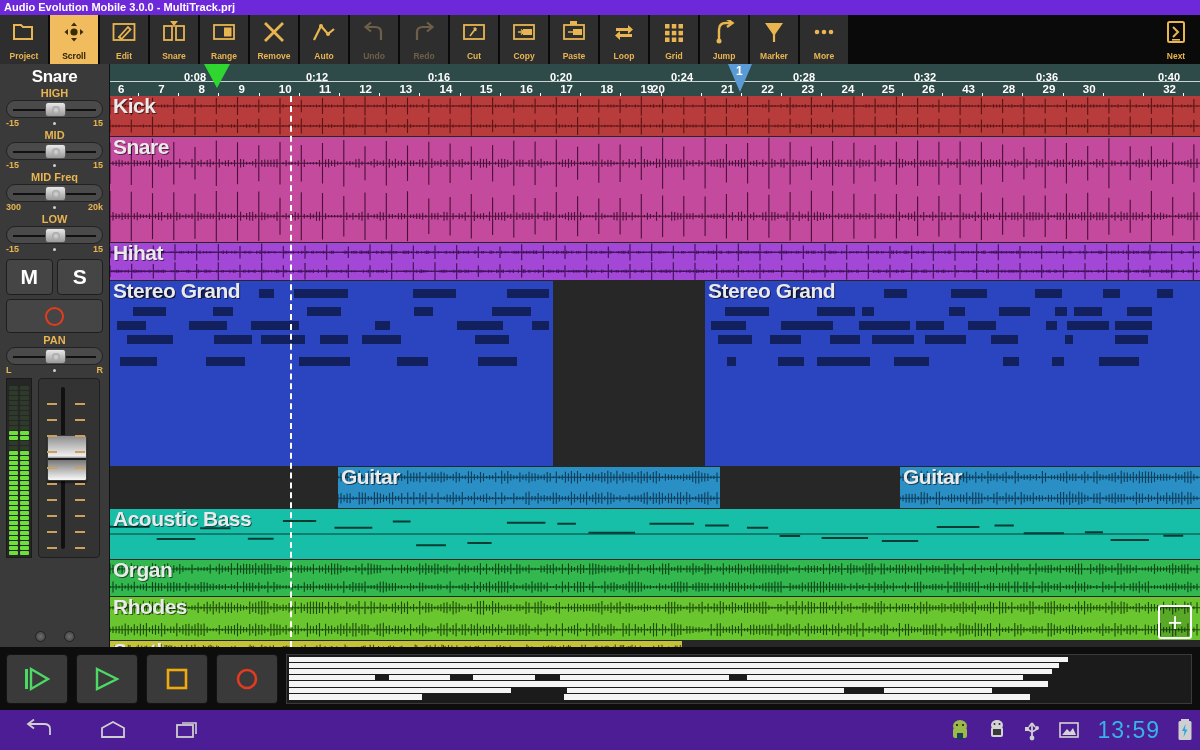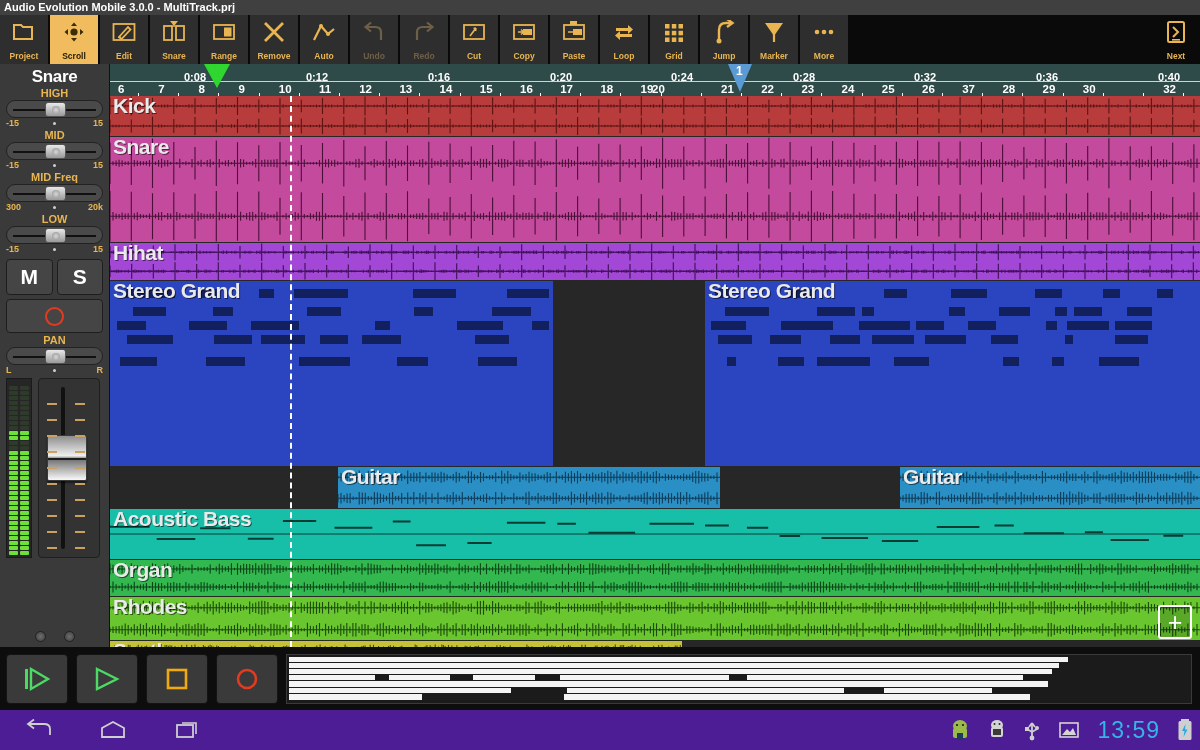--- a/index.html
+++ b/index.html
@@ -6,21 +6,21 @@
   html,body { background:#000; }
   body {
     width:1200px; height:750px; overflow:hidden;
     font-family:"Liberation Sans", sans-serif;
     position:relative; color:#fff;
   }
 
   
   #titlebar {
     position:absolute; left:0; top:0; width:1200px; height:15px;
-    background:#404040; color:#fff;
+    background:#6d28d9; color:#fff;
     font-size:11px; font-weight:bold; line-height:15px;
     padding-left:4px; letter-spacing:0px;
   }
 
   
   #toolbar {
     position:absolute; left:0; top:15px; width:1200px; height:49px;
     background:#0a0a0a;
     display:flex; align-items:stretch;
   }
@@ -655,21 +655,21 @@
         <div class="rb-lbl" style="left: 651.2px;">22</div>
         <div class="rb-tick" style="left: 671.2px;"></div>
         <div class="rb-lbl" style="left: 691.4px;">23</div>
         <div class="rb-tick" style="left: 711.4px;"></div>
         <div class="rb-lbl" style="left: 731.6px;">24</div>
         <div class="rb-tick" style="left: 751.6px;"></div>
         <div class="rb-lbl" style="left: 771.8px;">25</div>
         <div class="rb-tick" style="left: 791.8px;"></div>
         <div class="rb-lbl" style="left: 812px;">26</div>
         <div class="rb-tick" style="left: 832px;"></div>
-        <div class="rb-lbl" style="left: 852.2px;">37</div>
+        <div class="rb-lbl" style="left: 852.2px;">43</div>
         <div class="rb-tick" style="left: 872.2px;"></div>
         <div class="rb-lbl" style="left: 892.4px;">28</div>
         <div class="rb-tick" style="left: 912.4px;"></div>
         <div class="rb-lbl" style="left: 932.6px;">29</div>
         <div class="rb-tick" style="left: 952.6px;"></div>
         <div class="rb-lbl" style="left: 972.8px;">30</div>
         <div class="rb-tick" style="left: 992.8px;"></div>
         <div class="rb-lbl" style="left: 965px; margin-top: 31px;">31</div>
         <div class="rb-tick" style="left: 1033px;"></div>
         <div class="rb-lbl" style="left: 1053.2px;">32</div>

